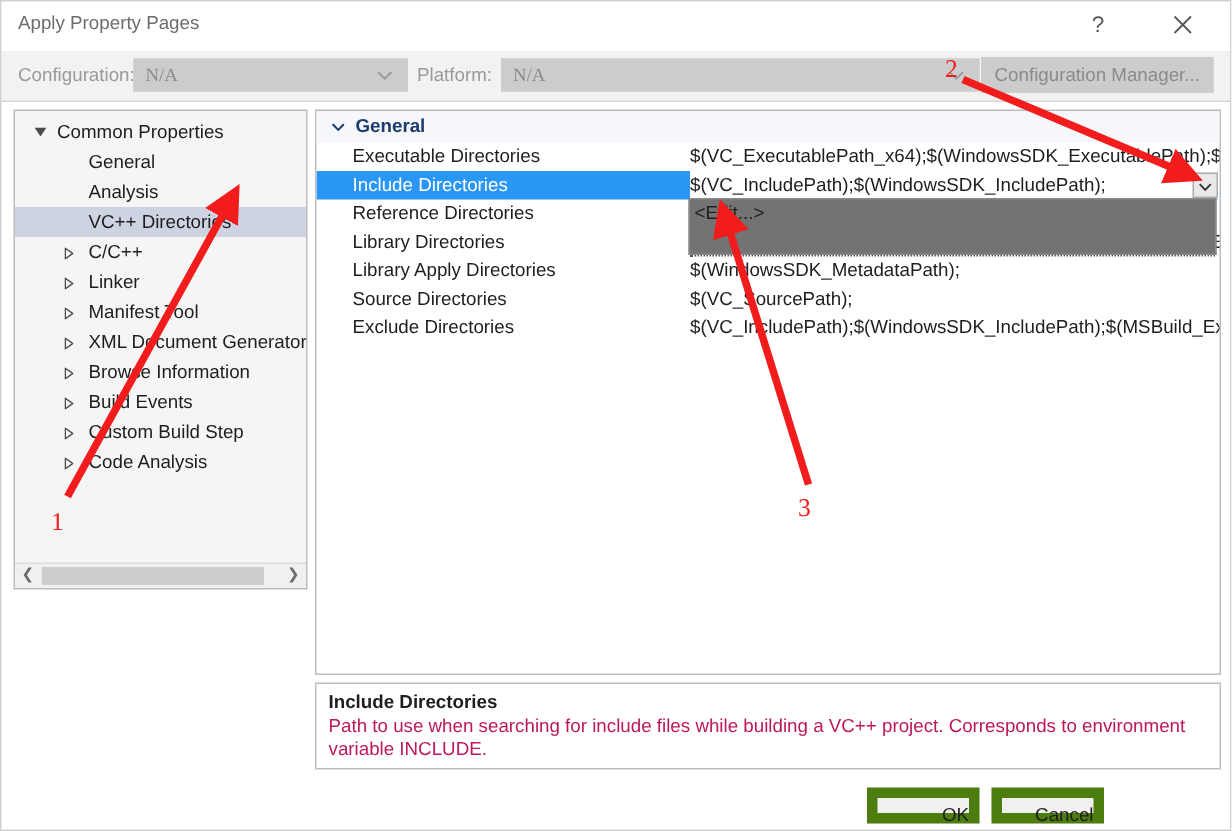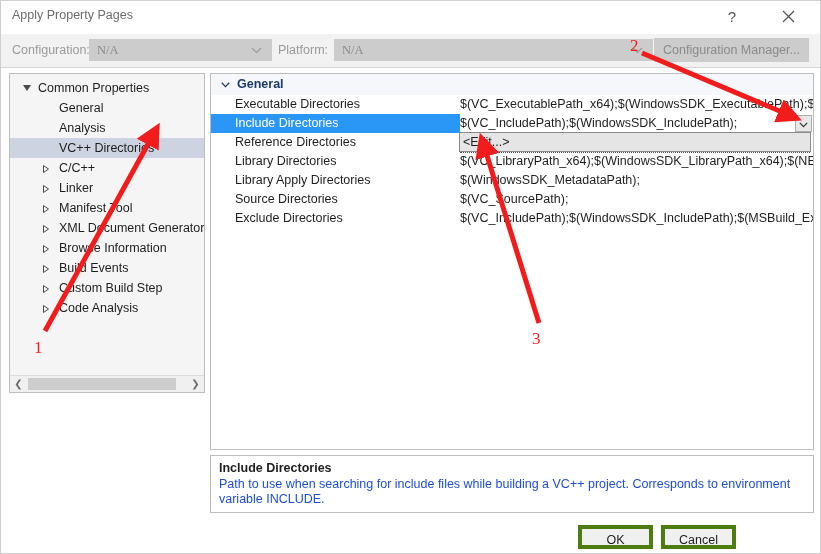--- a/index.html
+++ b/index.html
@@ -234,22 +234,22 @@
     background: #e8e8e8;
     border: 1px solid #adadad;
     box-sizing: border-box;
   }
   .grid-row .dropbtn svg { display: block; margin: 6px auto 0 auto; }
 
   
   .edit-popup {
     position: absolute;
     left: 458px; top: 131px;
-    width: 352px; height: 20px;
-    background: #e5e5e5;
+    width: 352px; height: 38px;
+    background: #737373;
     border: 1px solid #8a8a8a;
     box-sizing: border-box;
     z-index: 30;
     text-align: right;
   }
   .edit-popup .edit-item {
     position: absolute;
     left: 3px; top: 0;
     line-height: 19px;
     font-size: 12.5px;
@@ -275,36 +275,36 @@
     padding: 5px 8px 0 8px;
   }
   .desc-title {
     font-size: 12.5px;
     font-weight: bold;
     color: #1e1e1e;
     line-height: 15px;
   }
   .desc-body {
     font-size: 12.5px;
-    color: #1d4ed8;
+    color: #be185d;
     line-height: 15px;
     margin-top: 1px;
   }
 
   
   .dlg-btn {
     position: absolute;
     top: 524px;
     width: 75px; height: 24px;
     background: #f0f0f0;
-    border: 4px solid #4d7c0f;
+    border: 7px solid #4d7c0f;
     box-sizing: border-box;
     font-size: 12.5px;
     line-height: 22px;
-    text-align: center;
+    text-align: right;
     color: #1e1e1e;
     cursor: default;
     font-family: "Liberation Sans", sans-serif;
   }
   .dlg-btn.ok { left: 577px; }
   .dlg-btn.cancel { left: 660px; }
   .dlg-btn.apply {
     left: 742px;
     color: #a0a0a0;
     background: #f0f0f0;

